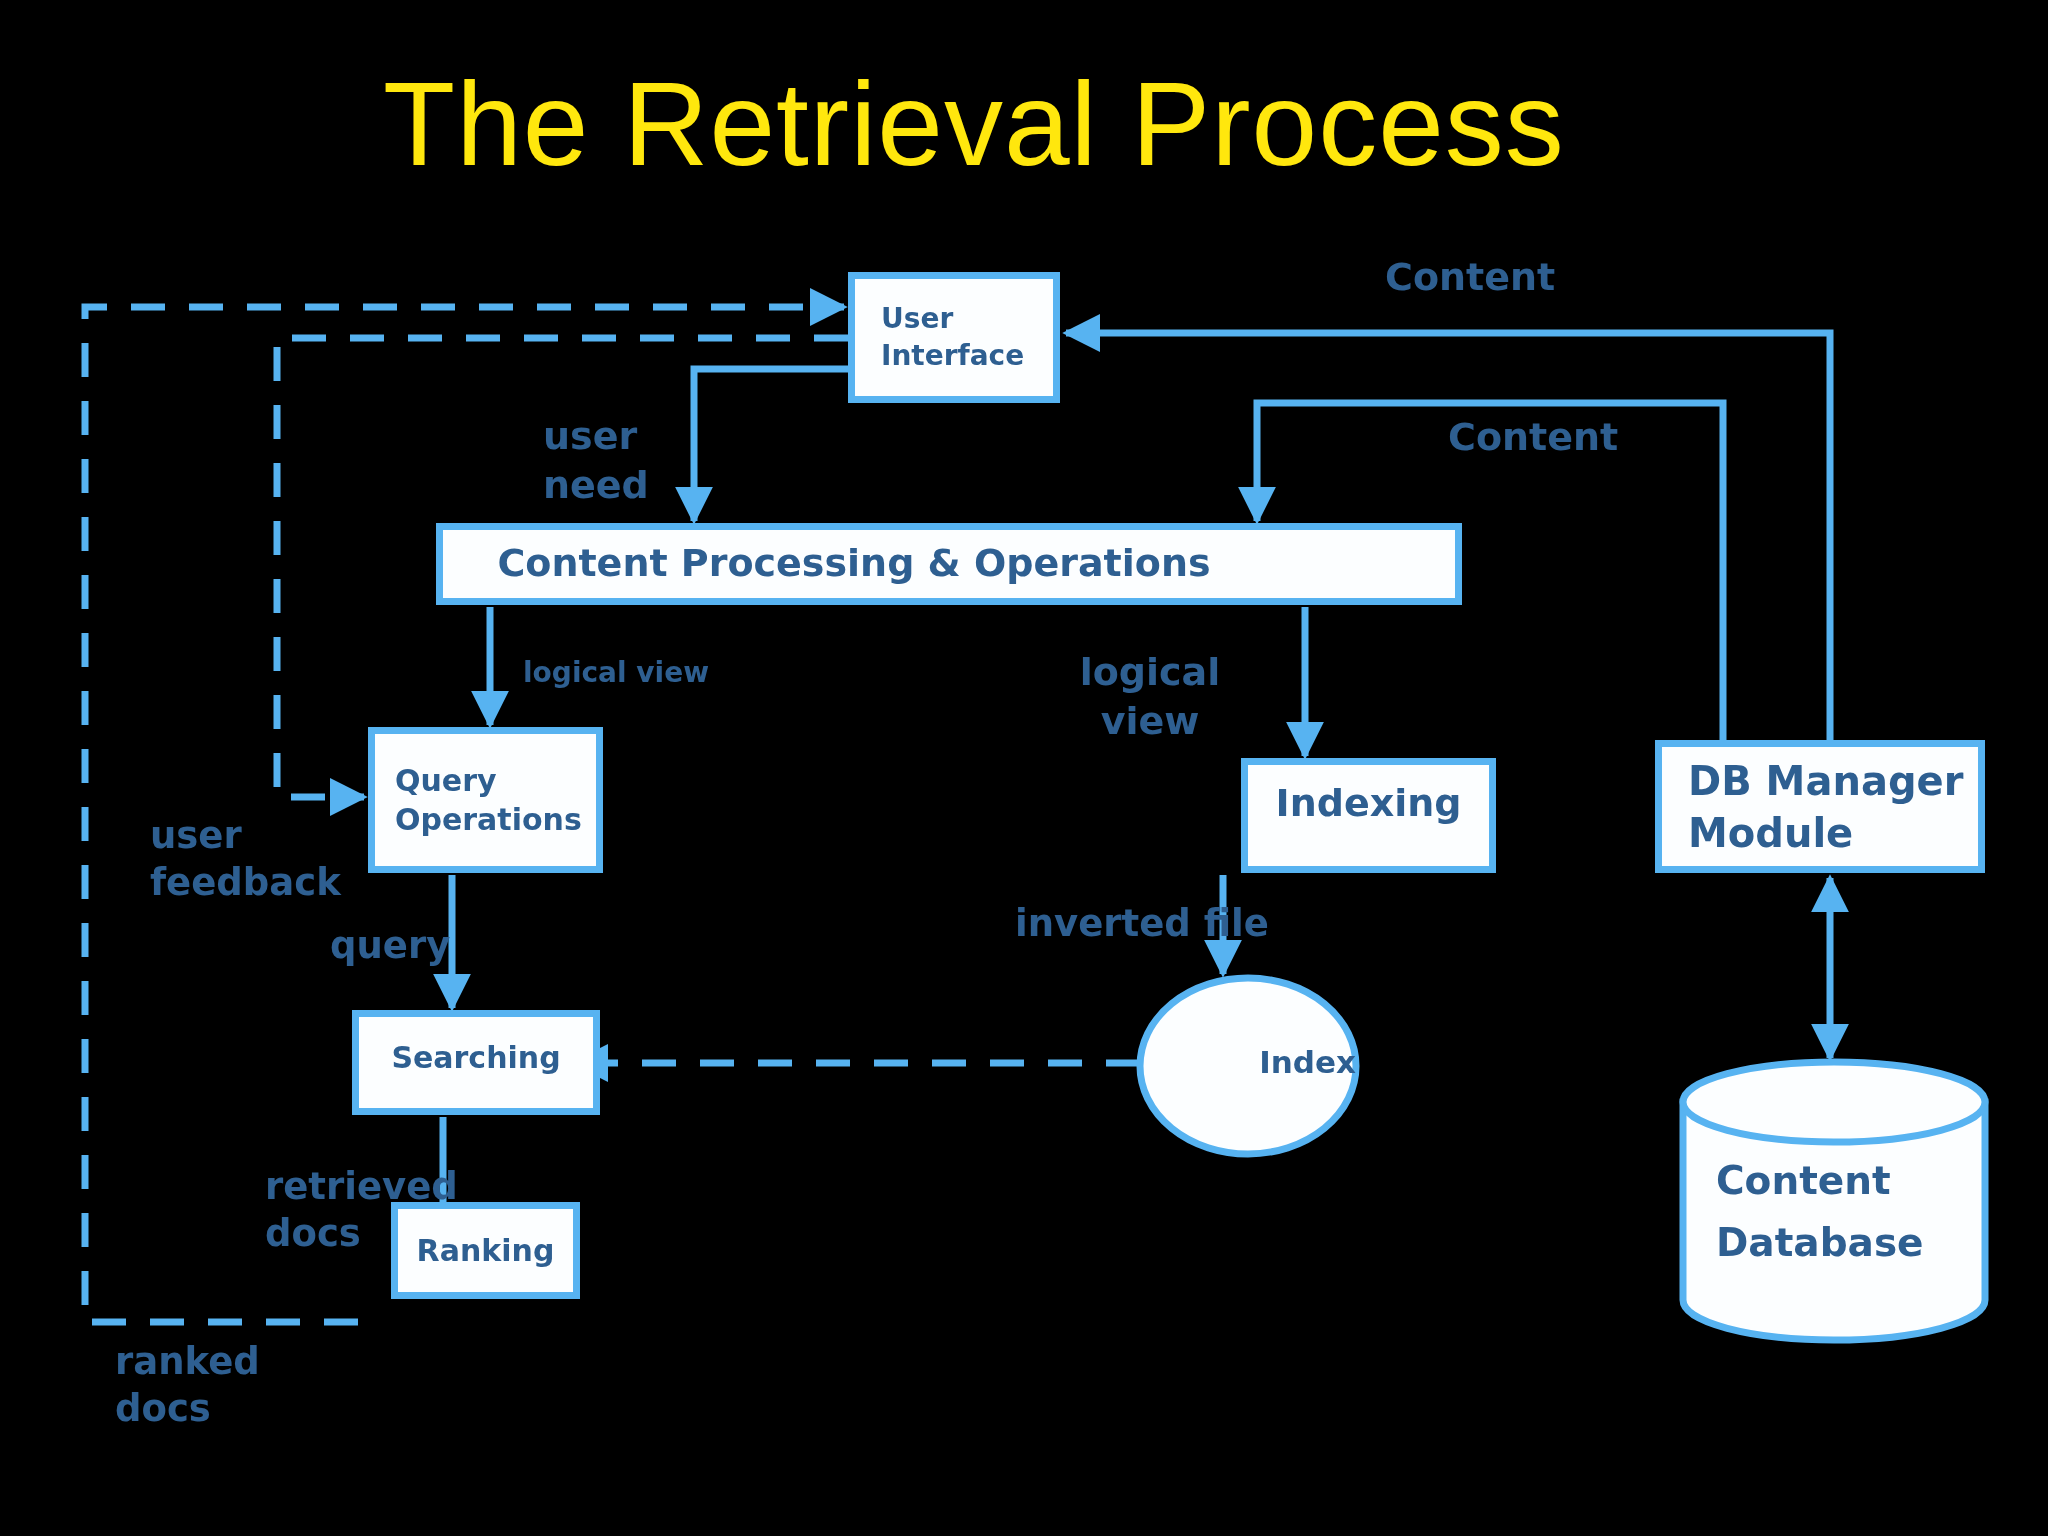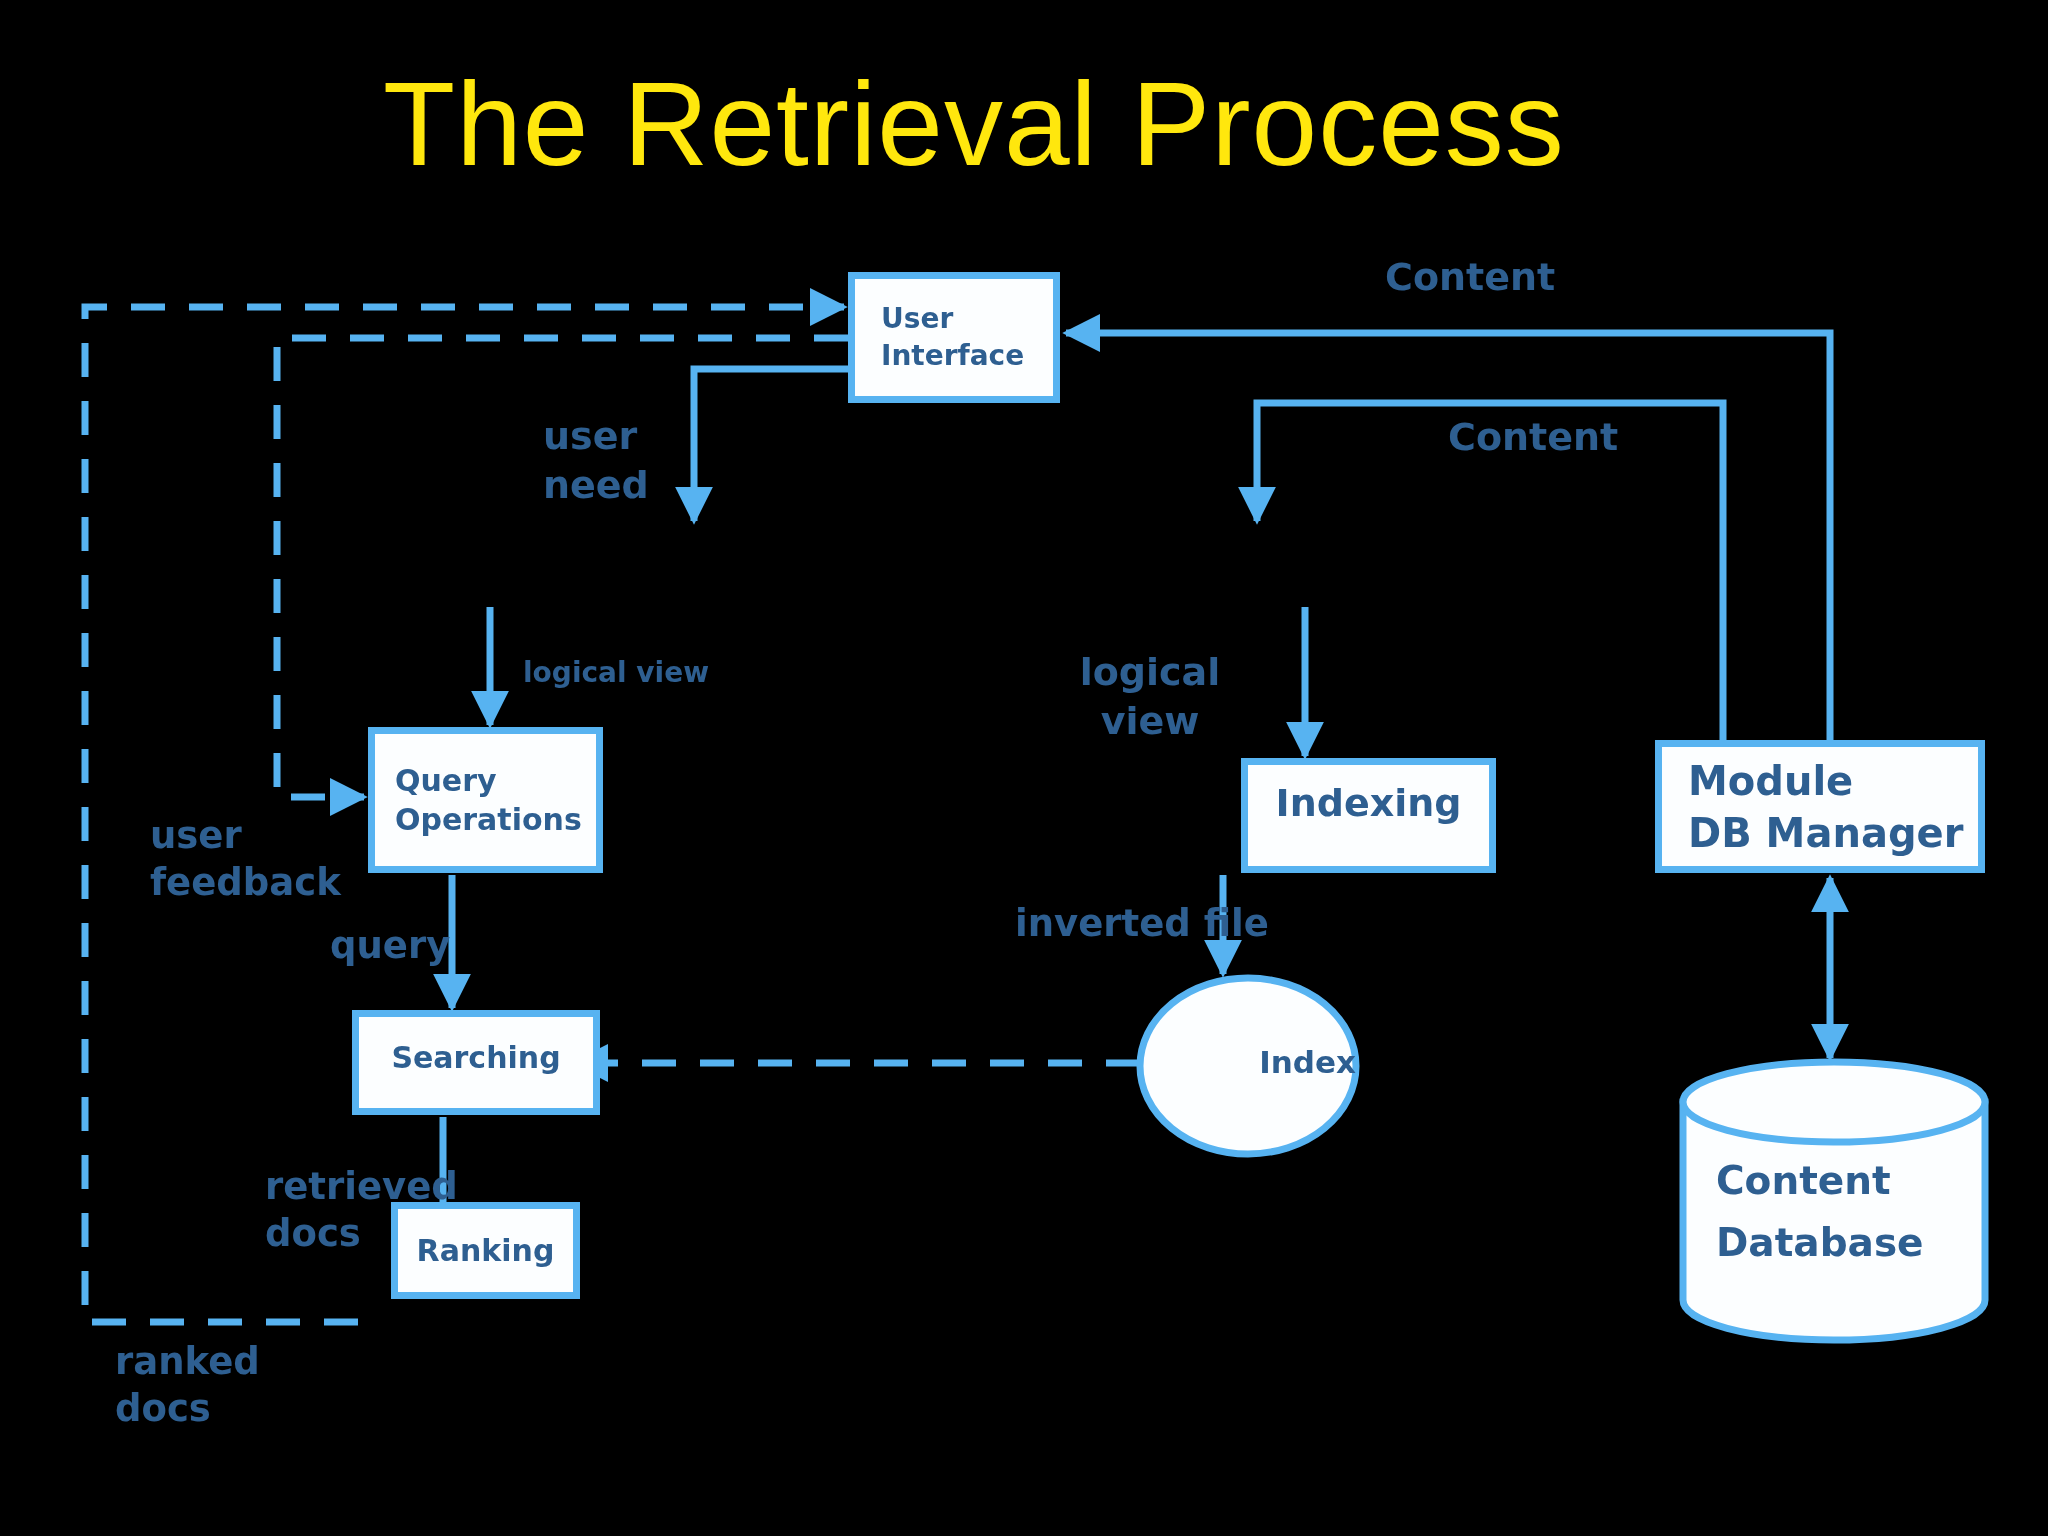--- a/index.html
+++ b/index.html
@@ -72,33 +72,36 @@
 
     <path class="shape" d="M1683,1102 L1683,1300 A151,40 0 0 0 1985,1300 L1985,1102 Z"></path>
     <ellipse class="shape" cx="1834" cy="1102" rx="151" ry="40"></ellipse>
   </svg>
 
   <div class="box" style="left:848px;top:272px;width:212px;height:131px;padding-left:26px;font-size:28px;">
     <span>User</span>
     <span>Interface</span>
   </div>
 
+  <div class="box" style="left:436px;top:523px;width:1026px;height:82px;align-items:center;padding-right:190px;font-size:38px;">
+    <span>Content Processing &amp; Operations</span>
+  </div>
 
   <div class="box" style="left:368px;top:727px;width:235px;height:146px;padding-left:20px;font-size:30px;">
     <span>Query</span>
     <span>Operations</span>
   </div>
 
   <div class="box" style="left:1210px;top:758px;width:255px;height:115px;align-items:center;padding-bottom:24px;font-size:38px;margin-left:31px;">
     <span>Indexing</span>
   </div>
 
   <div class="box" style="left:1655px;top:740px;width:330px;height:133px;padding-left:26px;font-size:40px;">
+    <span>DB Manager</span>
     <span>Module</span>
-    <span>DB Manager</span>
   </div>
 
   <div class="box" style="left:352px;top:1010px;width:248px;height:105px;align-items:center;padding-bottom:11px;font-size:30px;">
     <span>Searching</span>
   </div>
 
   <div class="box" style="left:358px;top:1202px;width:189px;height:97px;align-items:center;font-size:30px;margin-left:33px;">
     <span>Ranking</span>
   </div>
 

